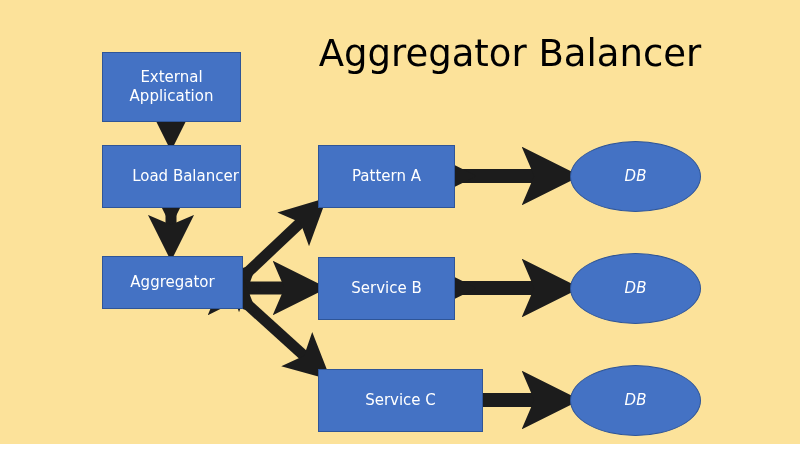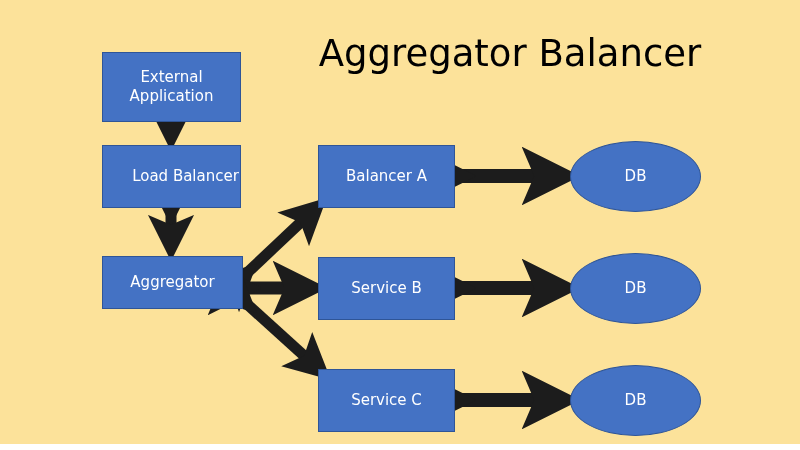--- a/index.html
+++ b/index.html
@@ -51,20 +51,21 @@
     justify-content: center;
     text-align: center;
     color: #ffffff;
     font-family: "DejaVu Sans", sans-serif;
     font-size: 15px;
     line-height: 19px;
     font-weight: 400;
   }
   .node.ellipse {
     border-radius: 50%;
+    font-style: italic;
   }
   .arrow-layer {
     position: absolute;
     left: 0;
     top: 0;
     width: 800px;
     height: 444px;
     pointer-events: none;
   }
   .bottom-edge {
@@ -130,28 +131,28 @@
 
     <div class="node" style="left:102px; top:145px; width:139px; height:63px;padding-left:28px;">
       <span>Load Balancer</span>
     </div>
 
     <div class="node" style="left:102px; top:256px; width:141px; height:53px;">
       <span>Aggregator</span>
     </div>
 
     <div class="node" style="left:318px; top:145px; width:137px; height:63px;">
-      <span>Balancer A</span>
+      <span>Pattern A</span>
     </div>
 
     <div class="node" style="left:318px; top:257px; width:137px; height:63px;">
       <span>Service B</span>
     </div>
 
-    <div class="node" style="left:318px; top:369px; width:137px; height:63px;">
+    <div class="node" style="left:318px; top:369px; width:165px; height:63px;">
       <span>Service C</span>
     </div>
 
     <div class="node ellipse" style="left:570px; top:141px; width:131px; height:71px;">
       <span>DB</span>
     </div>
 
     <div class="node ellipse" style="left:570px; top:253px; width:131px; height:71px;">
       <span>DB</span>
     </div>

